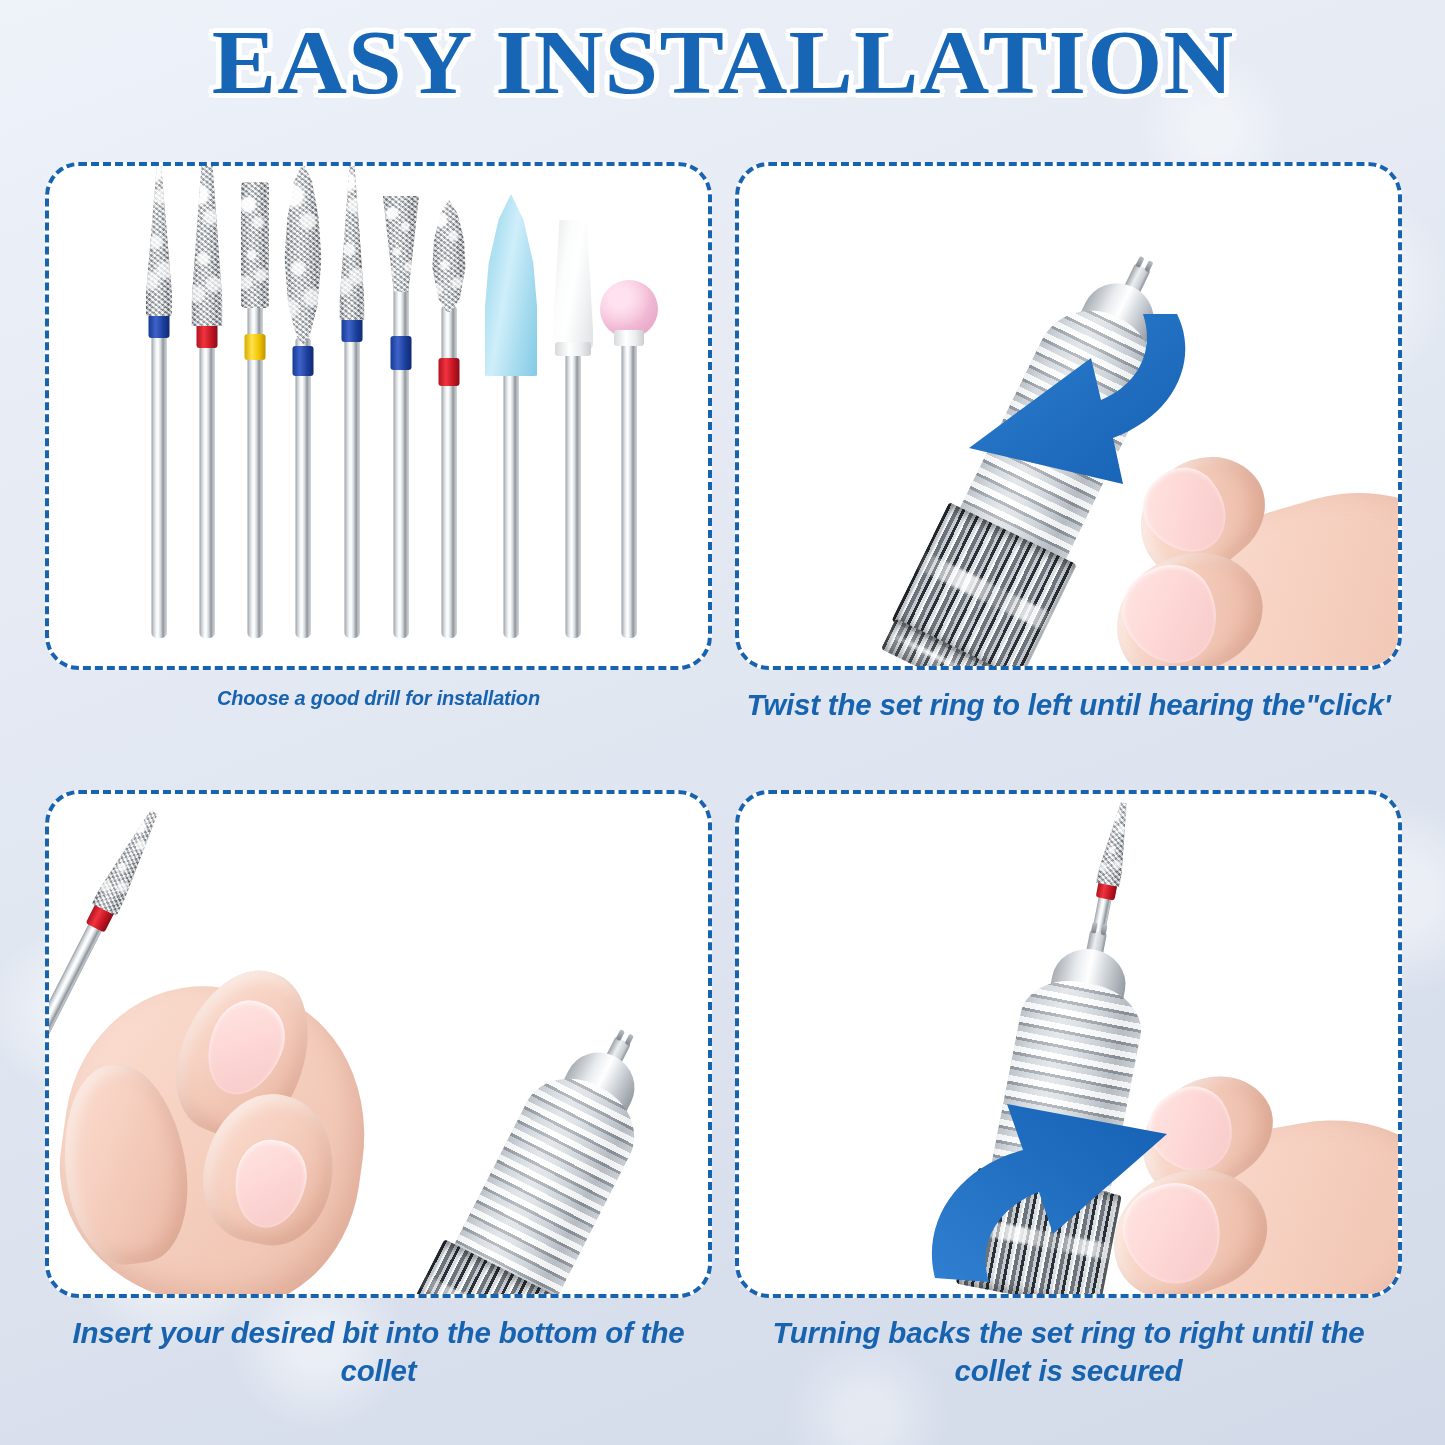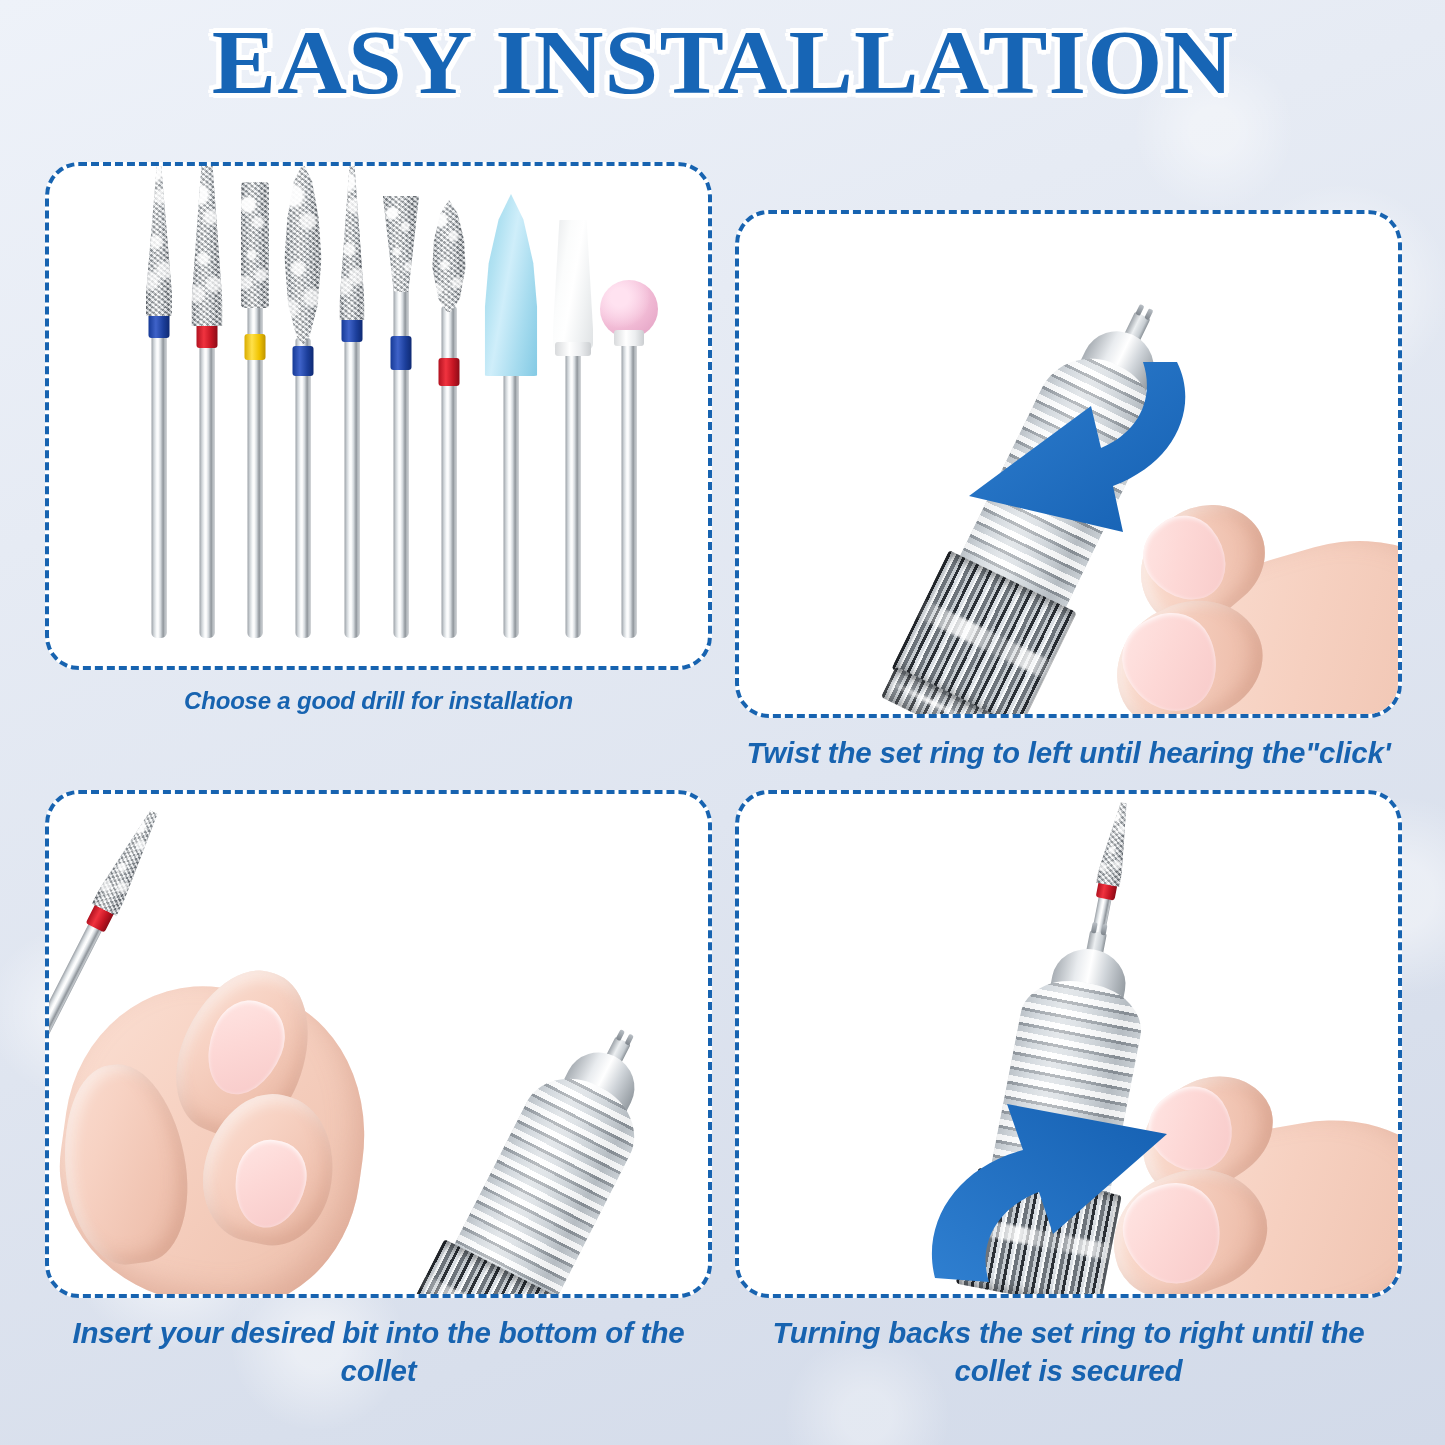--- a/index.html
+++ b/index.html
@@ -30,32 +30,32 @@
       2px 2px 0 #fff, -2px 2px 0 #fff, 2px -2px 0 #fff, -2px -2px 0 #fff,
       5px 0 0 #fff, -5px 0 0 #fff, 0 5px 0 #fff, 0 -5px 0 #fff,
       4px 4px 0 #fff, -4px 4px 0 #fff, 4px -4px 0 #fff, -4px -4px 0 #fff;
     transform:scaleX(1.05);
   }
 
   
   .grid{position:absolute;left:0;top:150px;width:1445px;height:1290px;}
   .cell{position:absolute;width:667px;}
   .cell.c0{left:45px;top:12px;}
-  .cell.c1{left:735px;top:12px;margin-top:48px;}
+  .cell.c1{left:735px;top:12px;}
   .cell.c2{left:45px;top:640px;}
   .cell.c3{left:735px;top:640px;}
 
   .panel{
     position:relative;width:667px;height:508px;box-sizing:border-box;
     border:4px dashed #1763b0;border-radius:34px;background:#fff;
     overflow:hidden;
   }
   .caption{
     margin-top:16px;text-align:center;color:#1763b0;
-    font-weight:bold;font-style:italic;font-size:24px;line-height:1.28;
+    font-weight:bold;font-style:italic;font-size:20px;line-height:1.28;
     letter-spacing:-.2px;
   }
   .caption.two-line{font-size:29.5px;}
 
   
   .bitrow{position:absolute;left:0;top:0;width:667px;height:508px;}
   .bit{position:absolute;bottom:36px;width:0;}
   .shaft{
     position:absolute;bottom:0;left:50%;transform:translateX(-50%);
     width:15px;border-radius:3px 3px 5px 5px;

